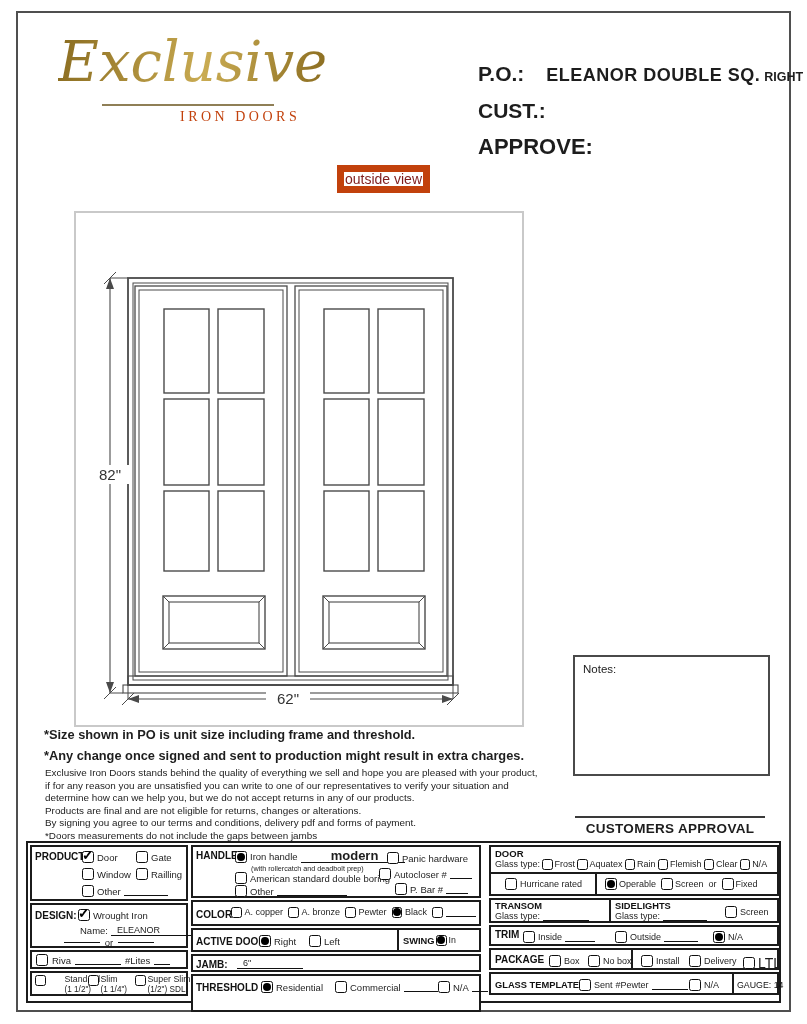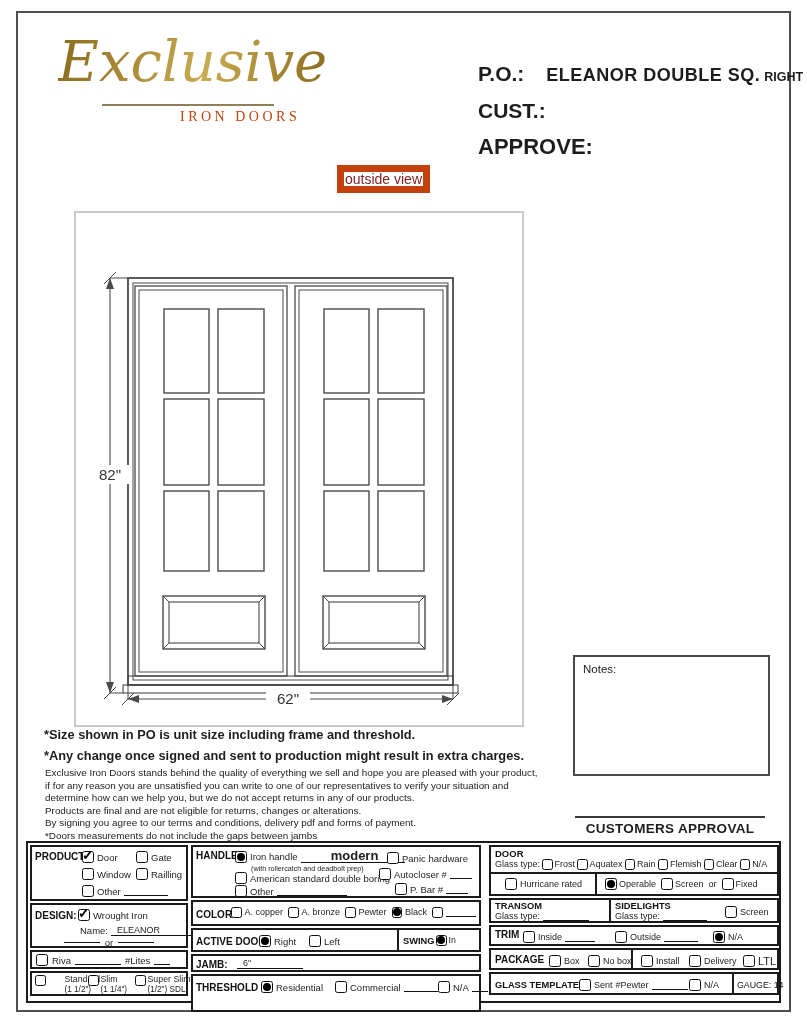--- a/index.html
+++ b/index.html
@@ -443,21 +443,21 @@
       <span>No box</span>
     </span>
     <span class="opt" style="left:150px;top:5px;font-size:9px;">
       <span class="cb"></span>
       <span>Install</span>
     </span>
     <span class="opt" style="left:198px;top:5px;font-size:9px;">
       <span class="cb"></span>
       <span>Delivery</span>
     </span>
-    <span class="opt" style="left:252px;top:5px;font-size:11px;">
+    <span class="opt" style="left:252px;top:5px;font-size:14px;">
       <span class="cb"></span>
       <span>LTL</span>
     </span>
   </div>
 
   <div class="box" style="left:489px;top:972px;width:290px;height:23px;">
     <span class="vline" style="left:241px;"></span>
     <span class="sec" style="left:4px;top:6px;font-size:9.3px;">GLASS TEMPLATE</span>
     <span class="opt" style="left:88px;top:5px;font-size:9px;">
       <span class="cb"></span>

